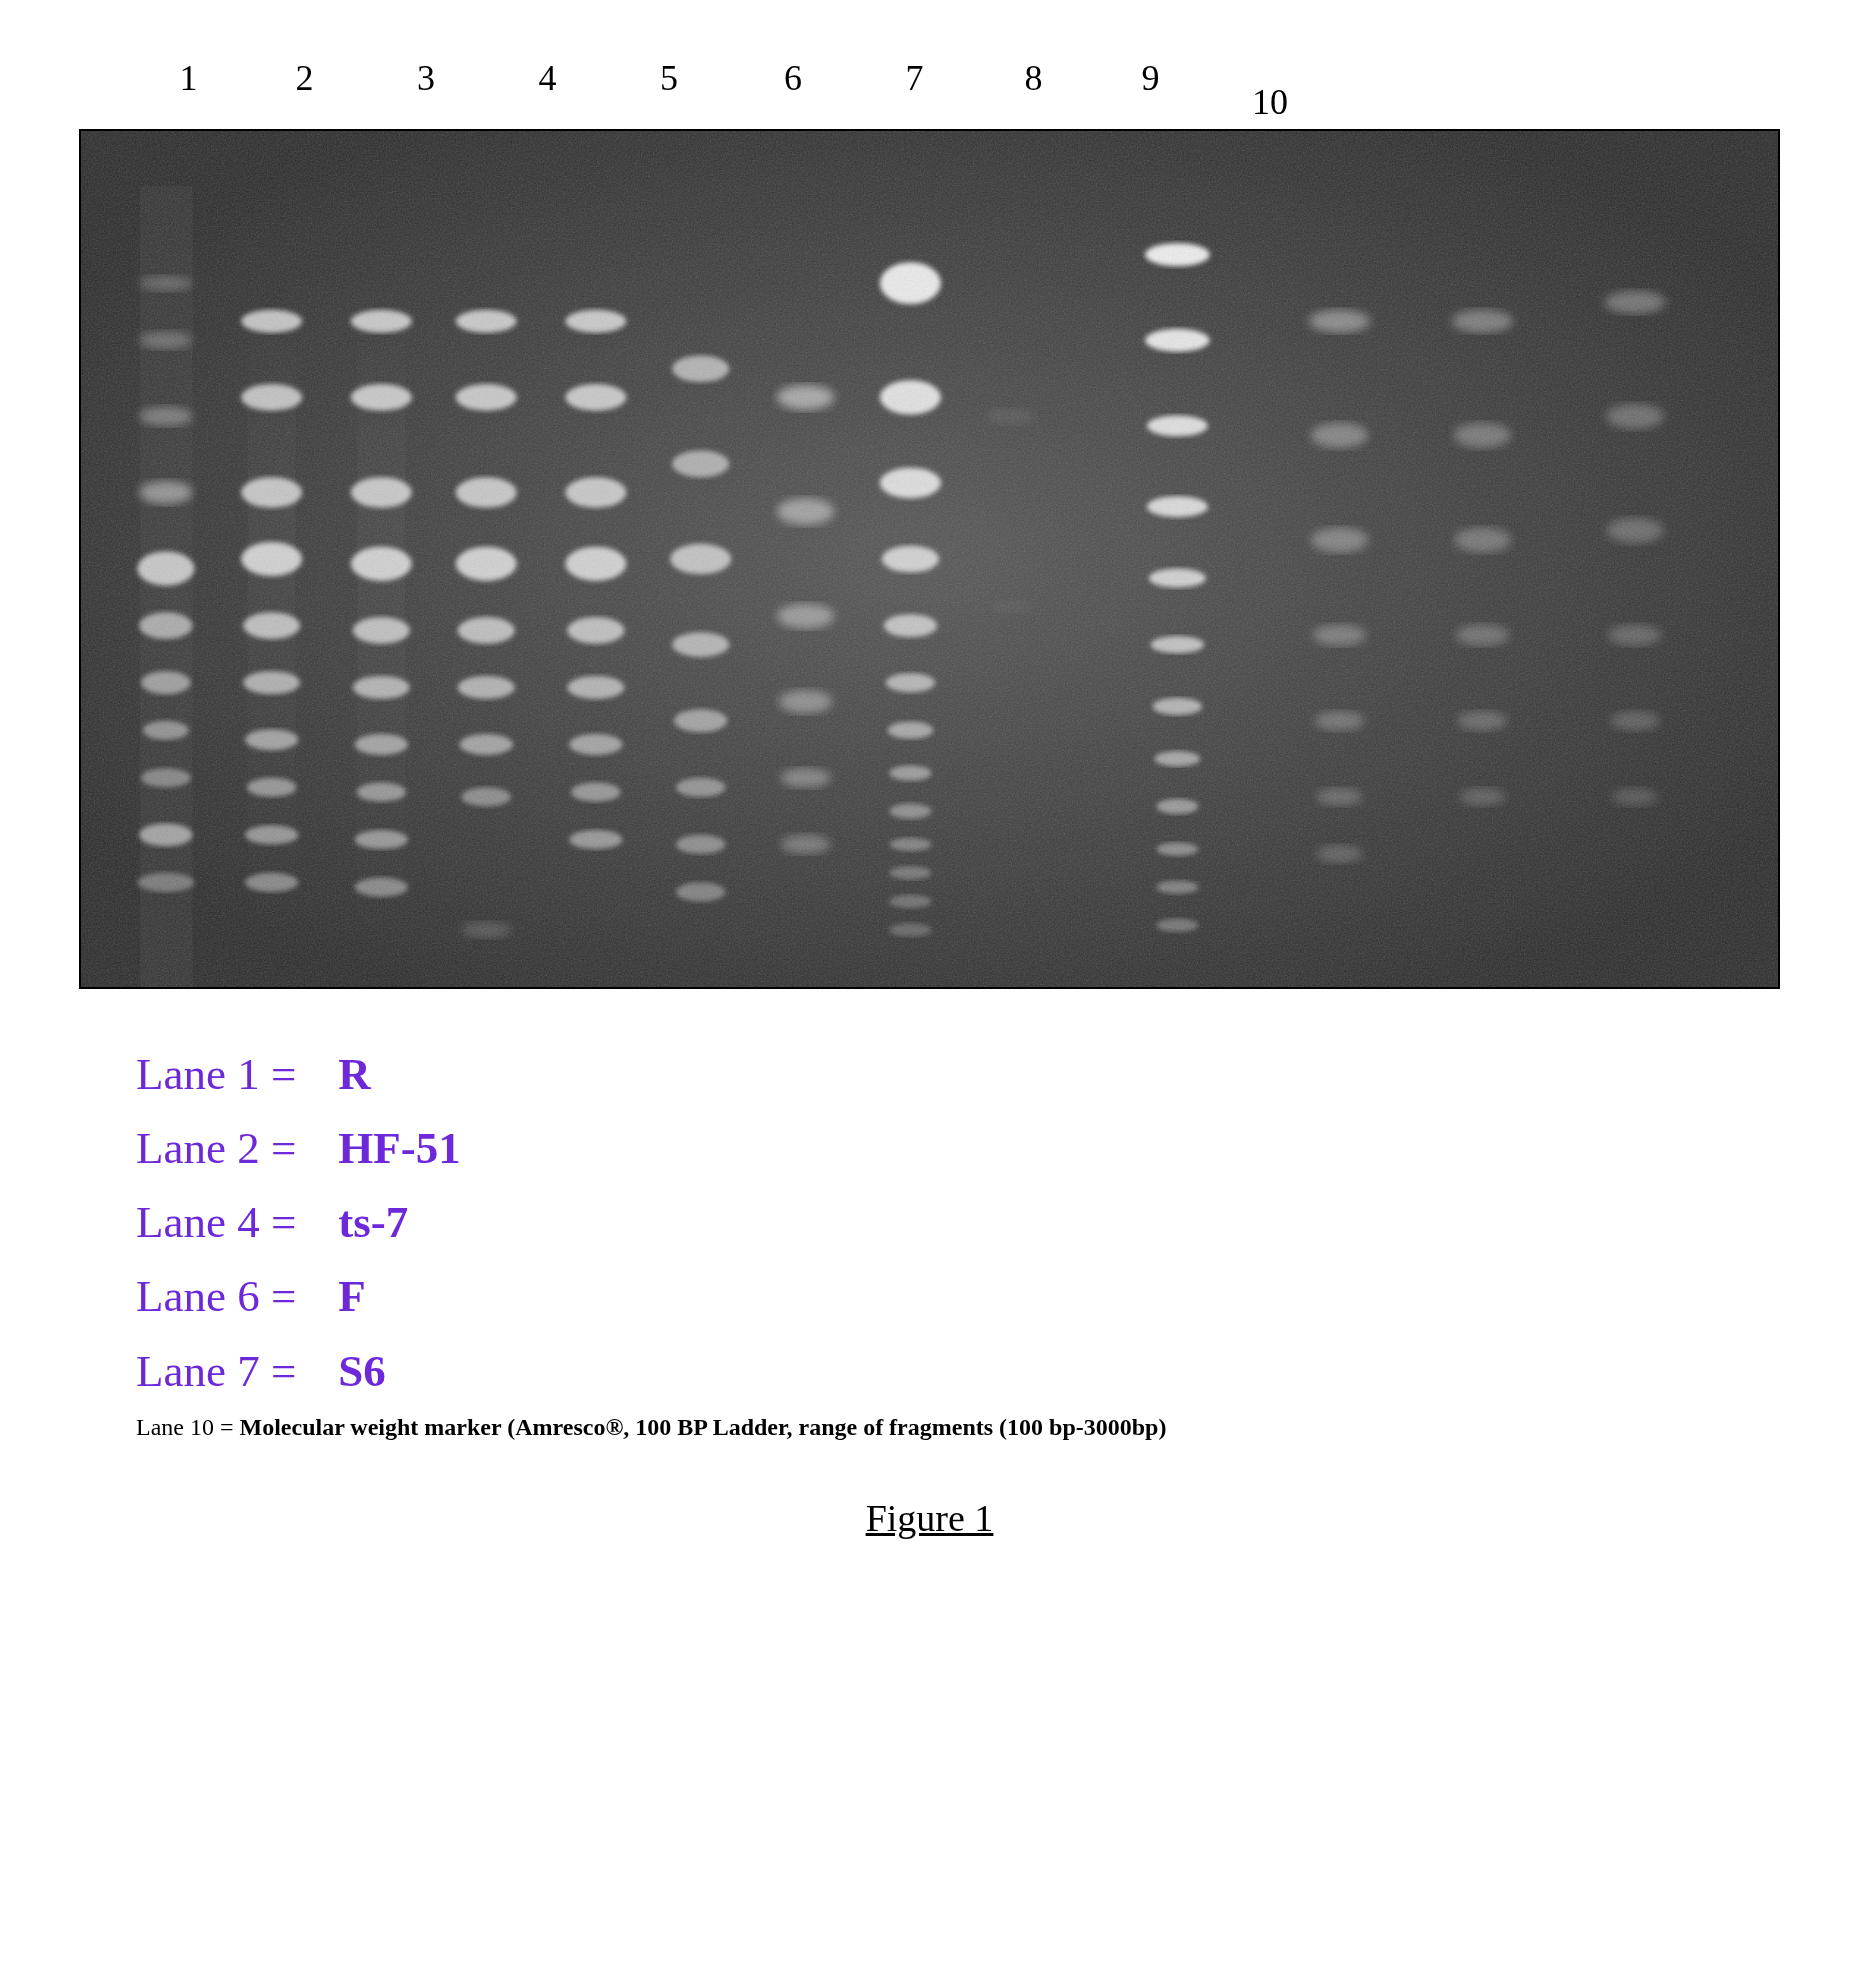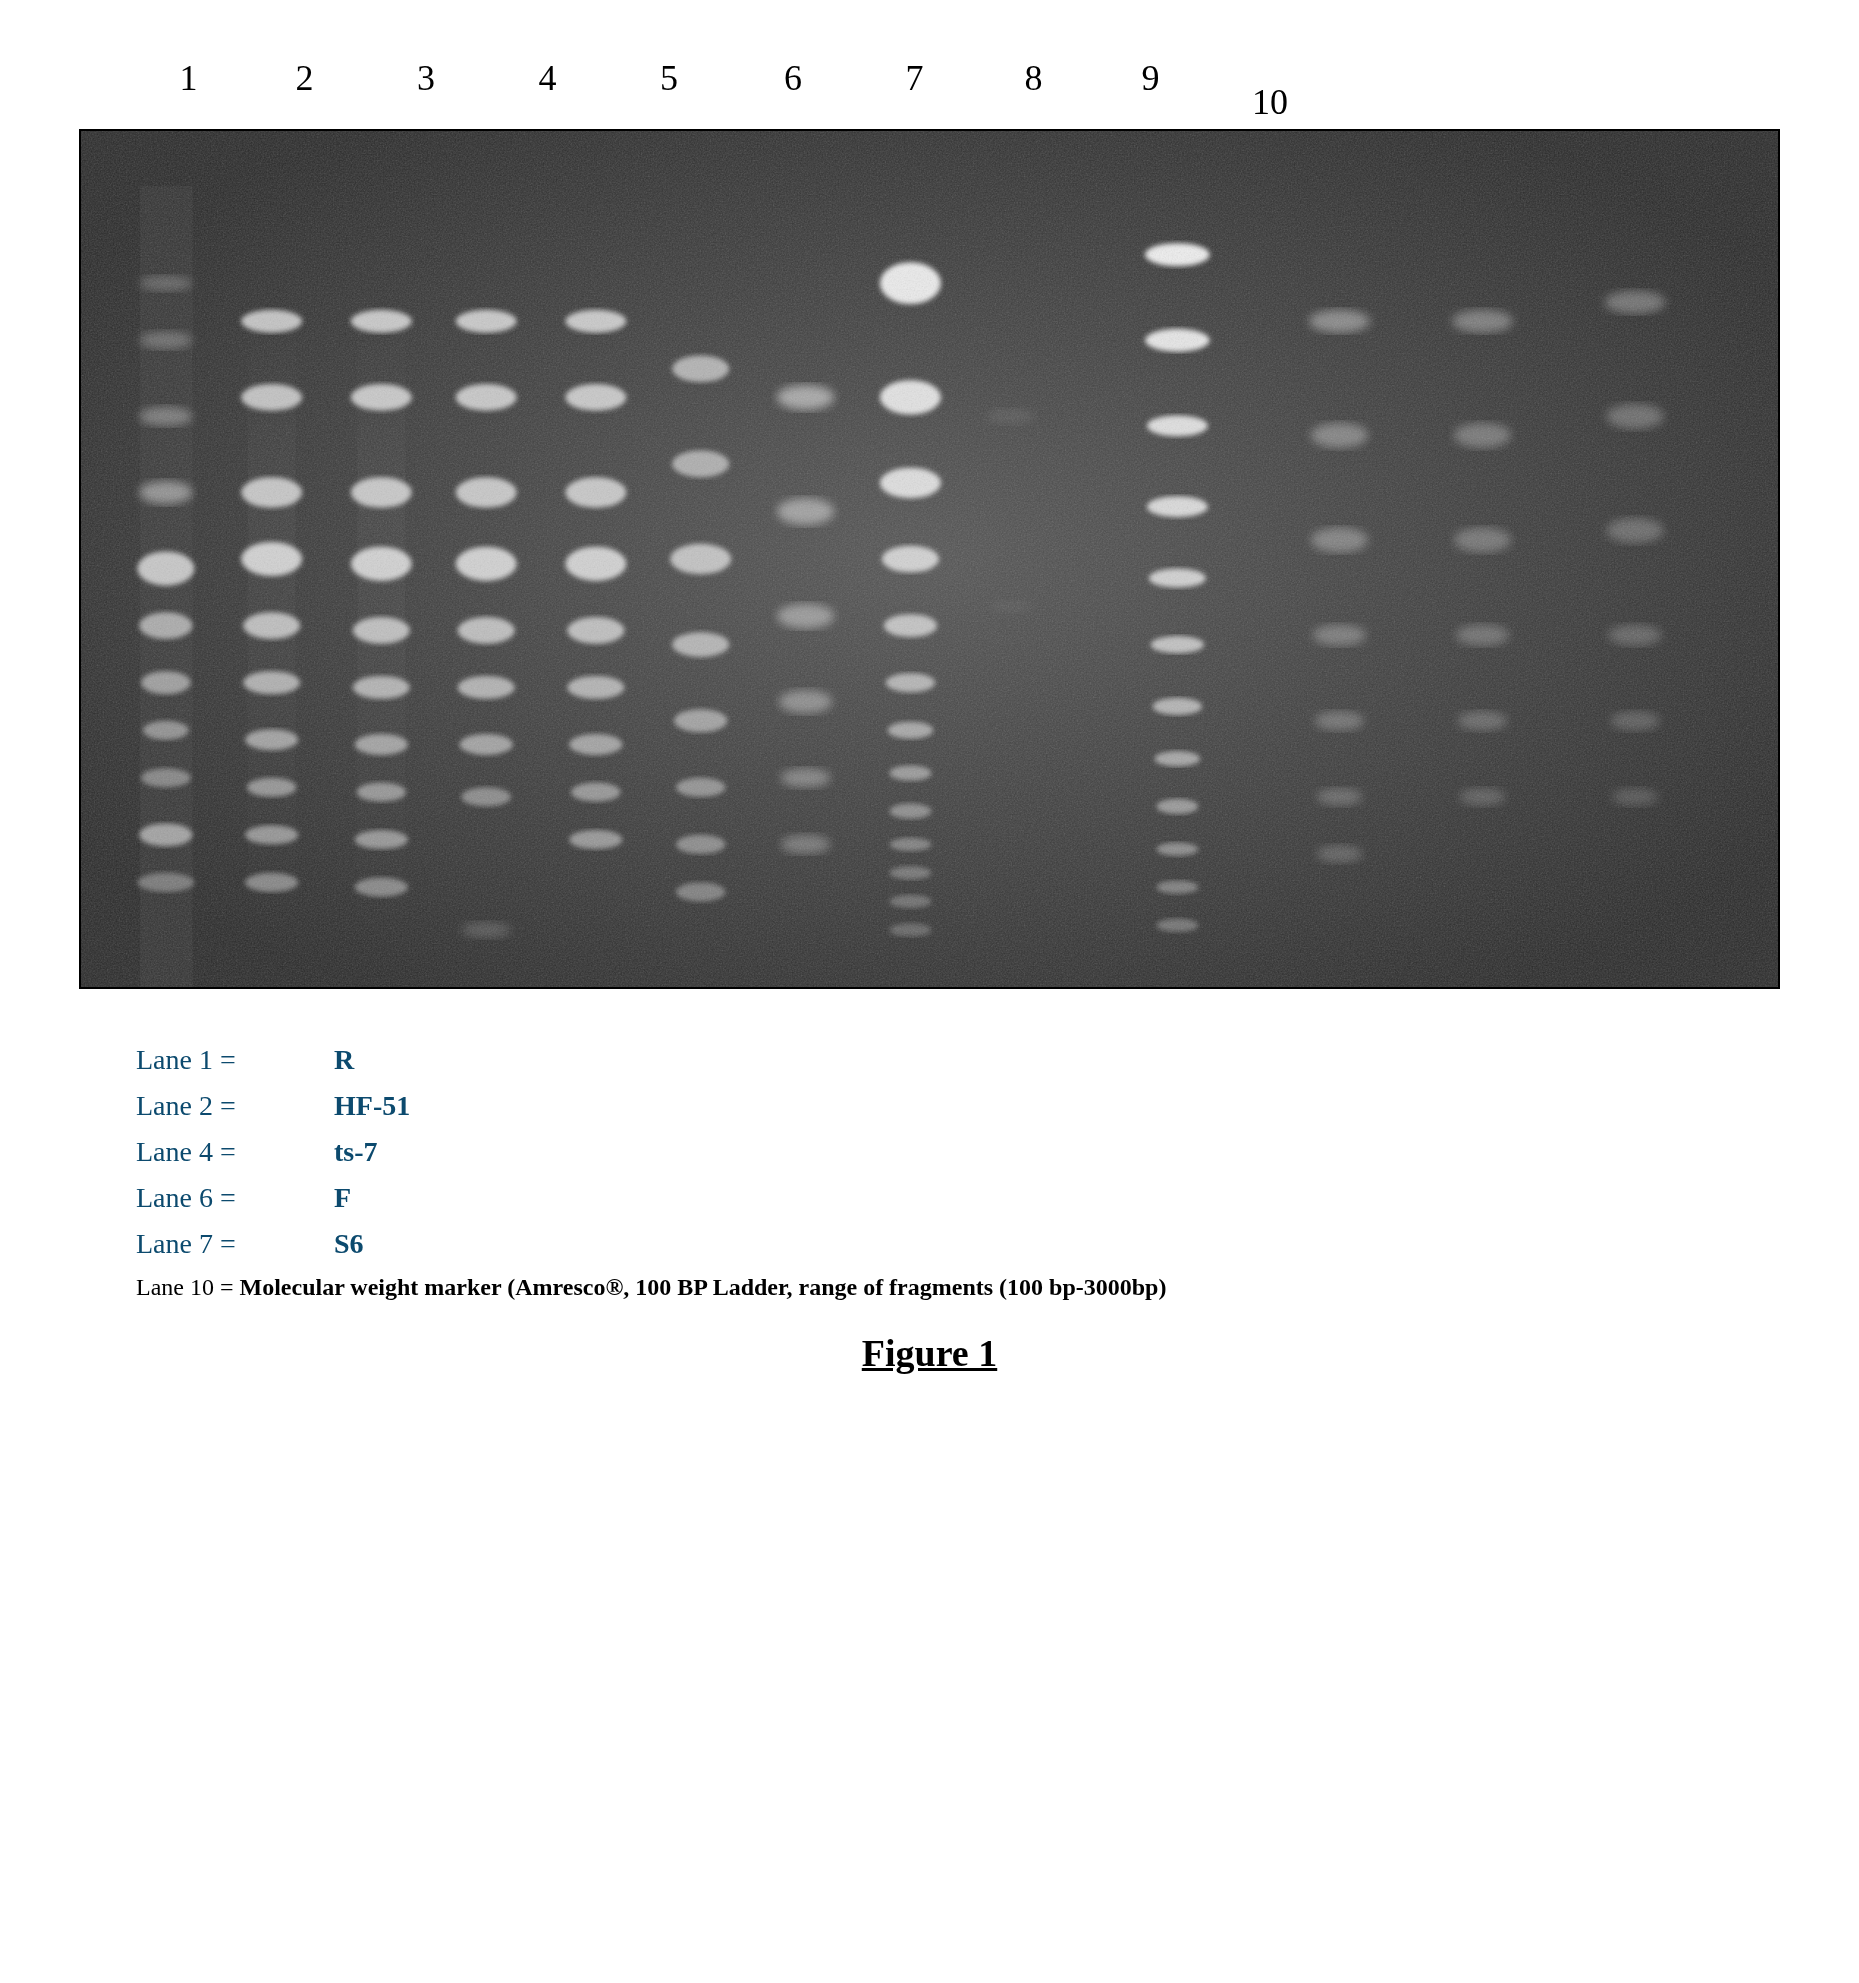--- a/index.html
+++ b/index.html
@@ -58,44 +58,44 @@
       height: 100%;
     }
 
     
     .legend {
       width: 100%;
       margin-top: 48px;
       padding-left: 57px;
     }
     .legend-item {
-      font-size: 28px;
+      font-size: 45px;
       line-height: 1.65;
-      color: #0c4a6e;
+      color: #6d28d9;
       white-space: nowrap;
     }
     .legend-item .label {
       display: inline-block;
       min-width: 191px;
     }
     .legend-item .value {
       font-weight: bold;
     }
     .legend-long {
       font-size: 24px;
       line-height: 1.65;
       color: #000;
       max-width: 1338px;
     }
 
     
     .figure-title {
-      margin-top: 24px;
+      margin-top: 48px;
       font-size: 38px;
-      font-weight: bold;
+      font-weight: normal;
       text-decoration: underline;
       text-align: center;
     }
   </style>
 </head>
 <body>
 
 <div class="page-container">
 
   <div class="lane-numbers">

